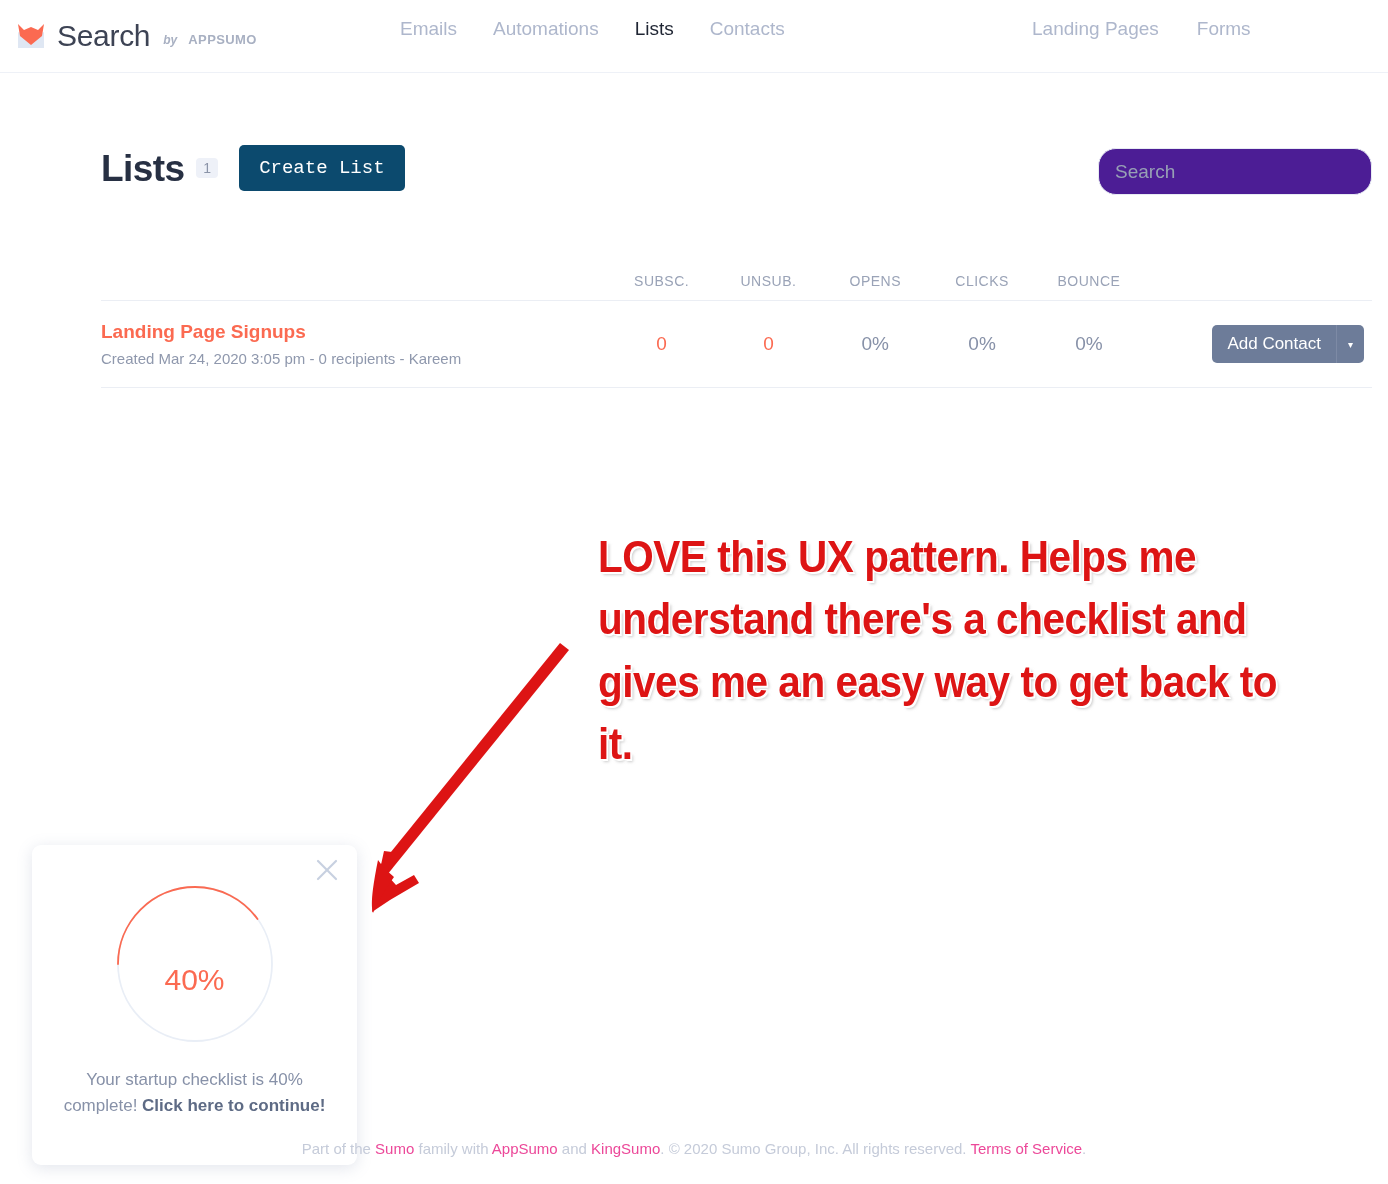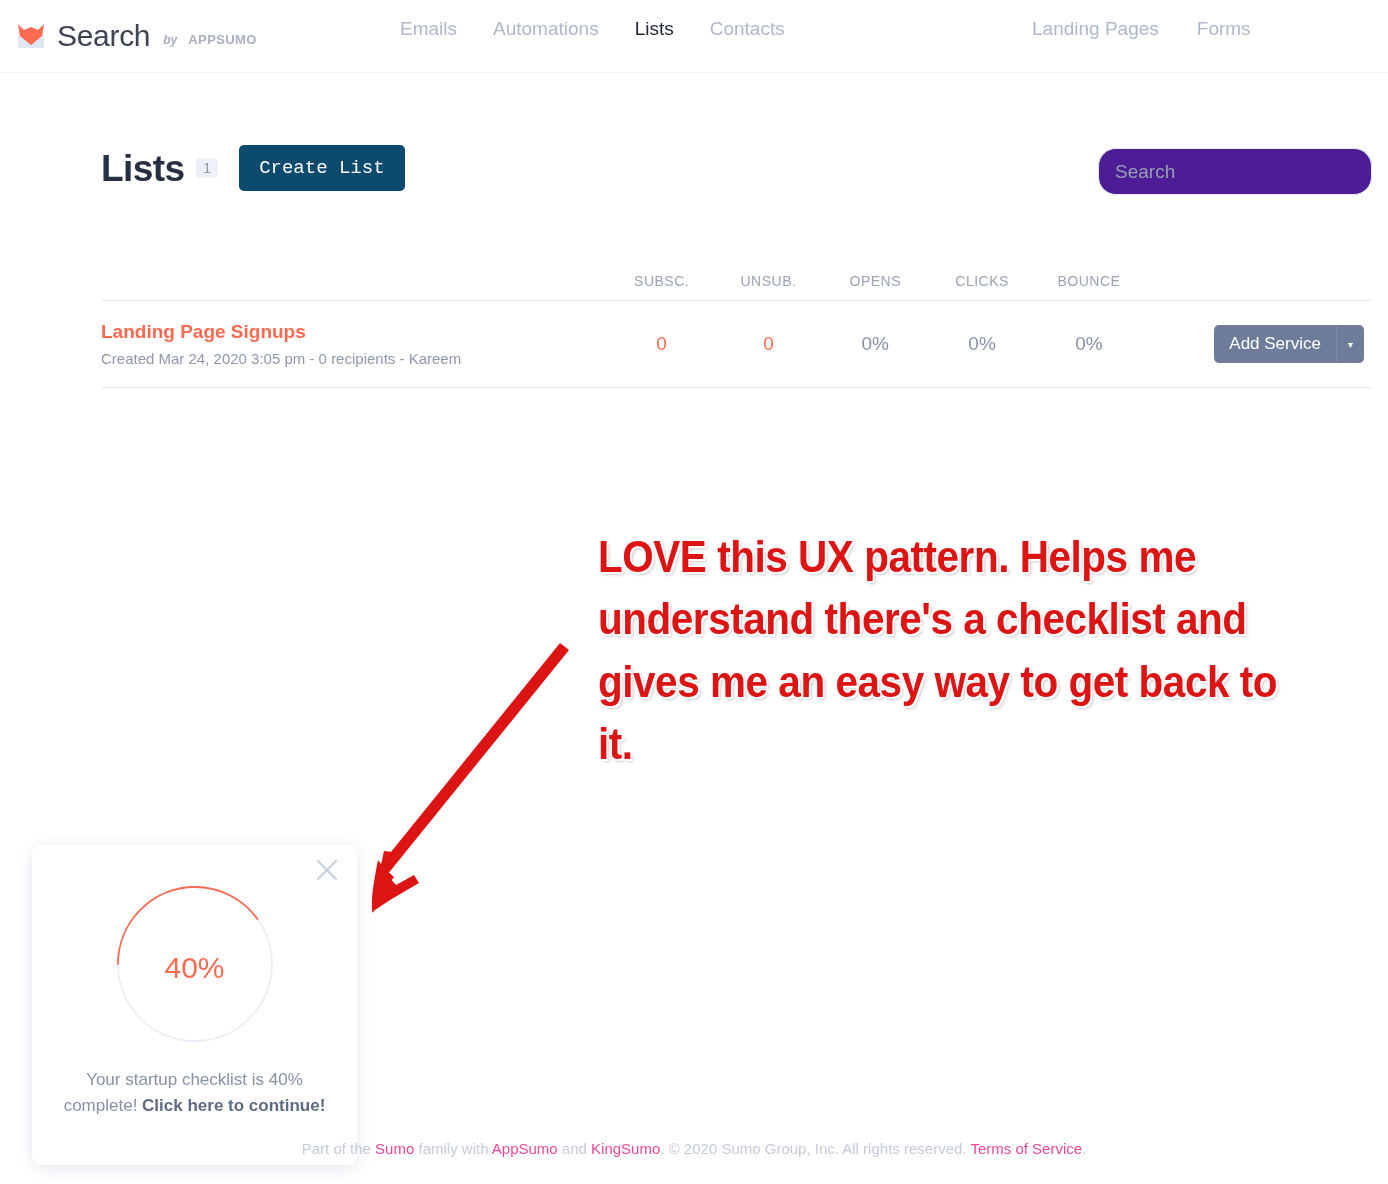--- a/index.html
+++ b/index.html
@@ -269,21 +269,21 @@
   .ring-wrap {
     position: absolute;
     left: 50%;
     top: 39px;
     transform: translateX(-50%);
     width: 160px;
     height: 160px;
   }
   .ring-pct {
     position: absolute;
-    left: 0; top: 4px;
+    left: 0; top: 16px;
     width: 160px; height: 160px;
     display: flex;
     align-items: center;
     justify-content: center;
     font-size: 30px;
     color: #fb6a51;
   }
   .checklist-text {
     position: absolute;
     left: 22px;
@@ -363,21 +363,21 @@
         <a class="list-link">Landing Page Signups</a>
         <div class="list-sub">Created Mar 24, 2020 3:05 pm - 0 recipients - Kareem</div>
       </div>
       <div class="td accent">0</div>
       <div class="td accent">0</div>
       <div class="td">0%</div>
       <div class="td">0%</div>
       <div class="td">0%</div>
       <div class="cell-action">
         <div class="split-btn">
-          <button class="split-main">Add Service</button>
+          <button class="split-main">Add Contact</button>
           <button class="split-caret">▾</button>
         </div>
       </div>
     </div>
     <div class="divider"></div>
   </div>
 
   <svg class="arrow-svg" viewBox="0 0 280 310">
     <path d="M239 30 L57 255 L48 248 L230 23 Z" fill="#dd1414"></path>
     <path d="M57 255 L62 232 L54 231 L46 268 L42 292 L60 280 L89 263 L84 255 L66 265 L57 255 Z" fill="#dd1414"></path>

